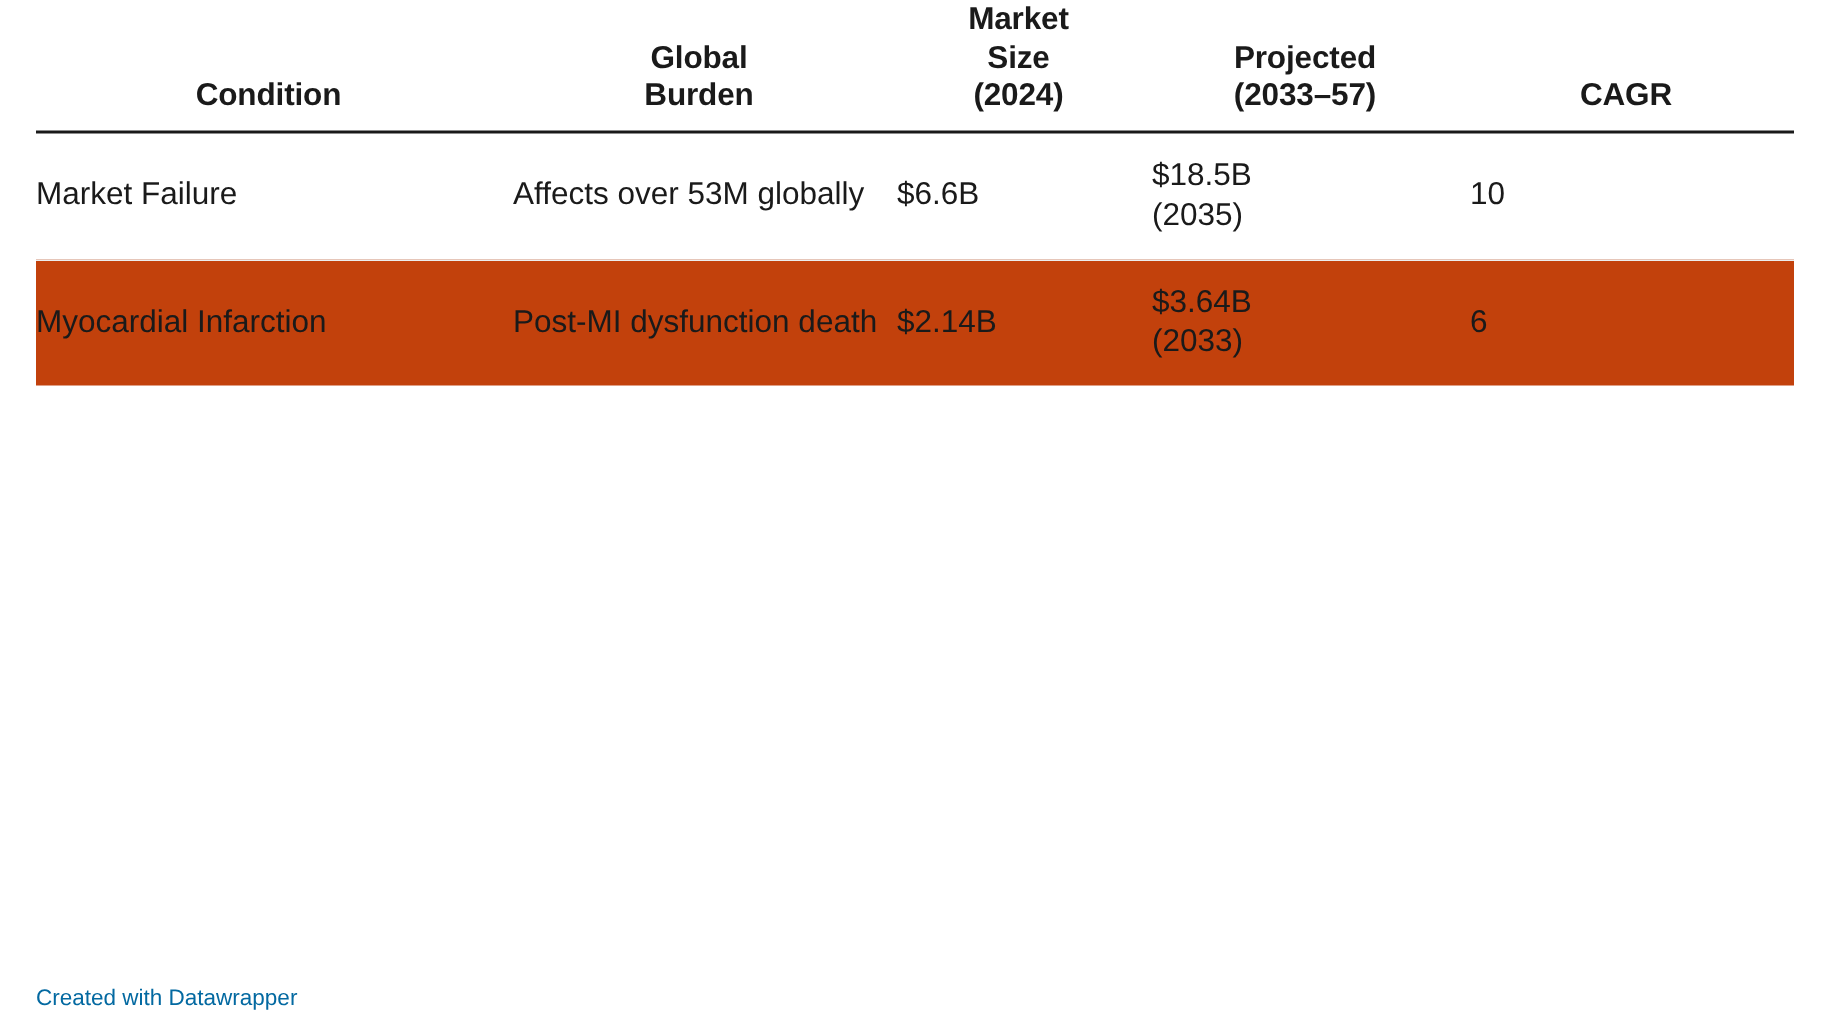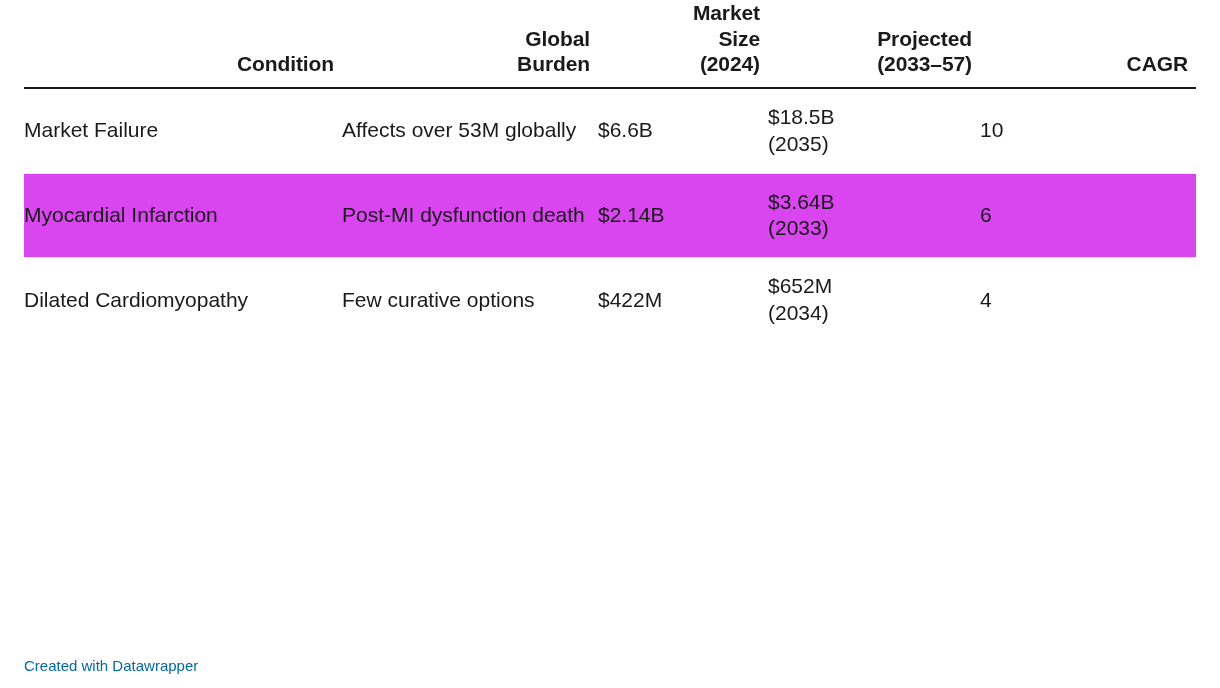--- a/index.html
+++ b/index.html
@@ -23,21 +23,21 @@
   }
   table.datawrapper {
     width: 1172px;
     border-collapse: collapse;
     table-layout: fixed;
   }
   table.datawrapper th {
     font-size: 21px;
     font-weight: bold;
     color: #1a1a1a;
-    text-align: right;
+    text-align: center;
     vertical-align: bottom;
     padding: 0 8px 10px 0;
     line-height: 1.22;
     letter-spacing: -0.1px;
   }
   table.datawrapper thead tr {
     border-bottom: 2px solid #1a1a1a;
   }
   table.datawrapper td {
     font-size: 21px;
@@ -51,21 +51,21 @@
   
   .col-condition { width: 318px; }
   .col-burden    { width: 256px; }
   .col-market    { width: 170px; }
   .col-projected { width: 212px; }
   .col-cagr      { width: 216px; }
 
   th.num, td.num { text-align: right; padding-right: 0; }
 
   tbody tr.alt {
-    background: #d946ef;
+    background: #c2410c;
     margin-top: 36px;
   }
   tbody tr:last-child td {
     border-bottom: none;
   }
   .sub {
     display: block;
   }
   .footer {
     position: absolute;
@@ -129,30 +129,20 @@
         <td>Myocardial Infarction</td>
         <td>Post-MI dysfunction death</td>
         <td>$2.14B</td>
         <td>
           <span class="sub">$3.64B</span>
           <span class="sub">(2033)</span>
         </td>
         <td class="num">6</td>
       </tr>
 
-      <tr>
-        <td>Dilated Cardiomyopathy</td>
-        <td>Few curative options</td>
-        <td>$422M</td>
-        <td>
-          <span class="sub">$652M</span>
-          <span class="sub">(2034)</span>
-        </td>
-        <td class="num">4</td>
-      </tr>
 
 
     </tbody>
   </table>
 
   <div class="footer">Created with Datawrapper</div>
 
 </div>
 
 </body></html>

